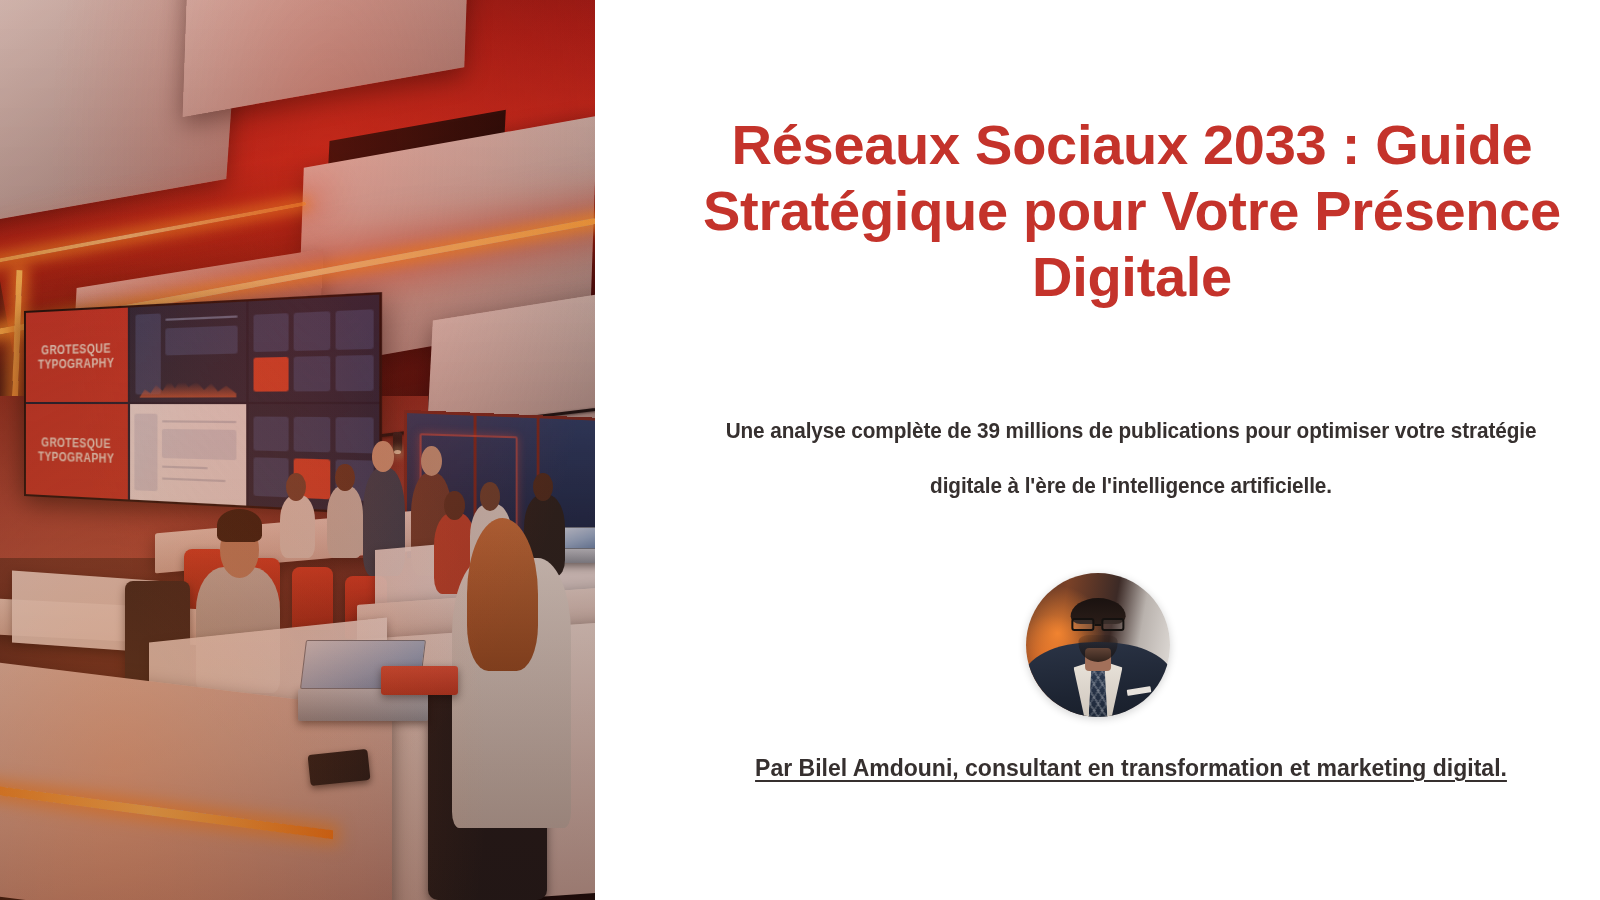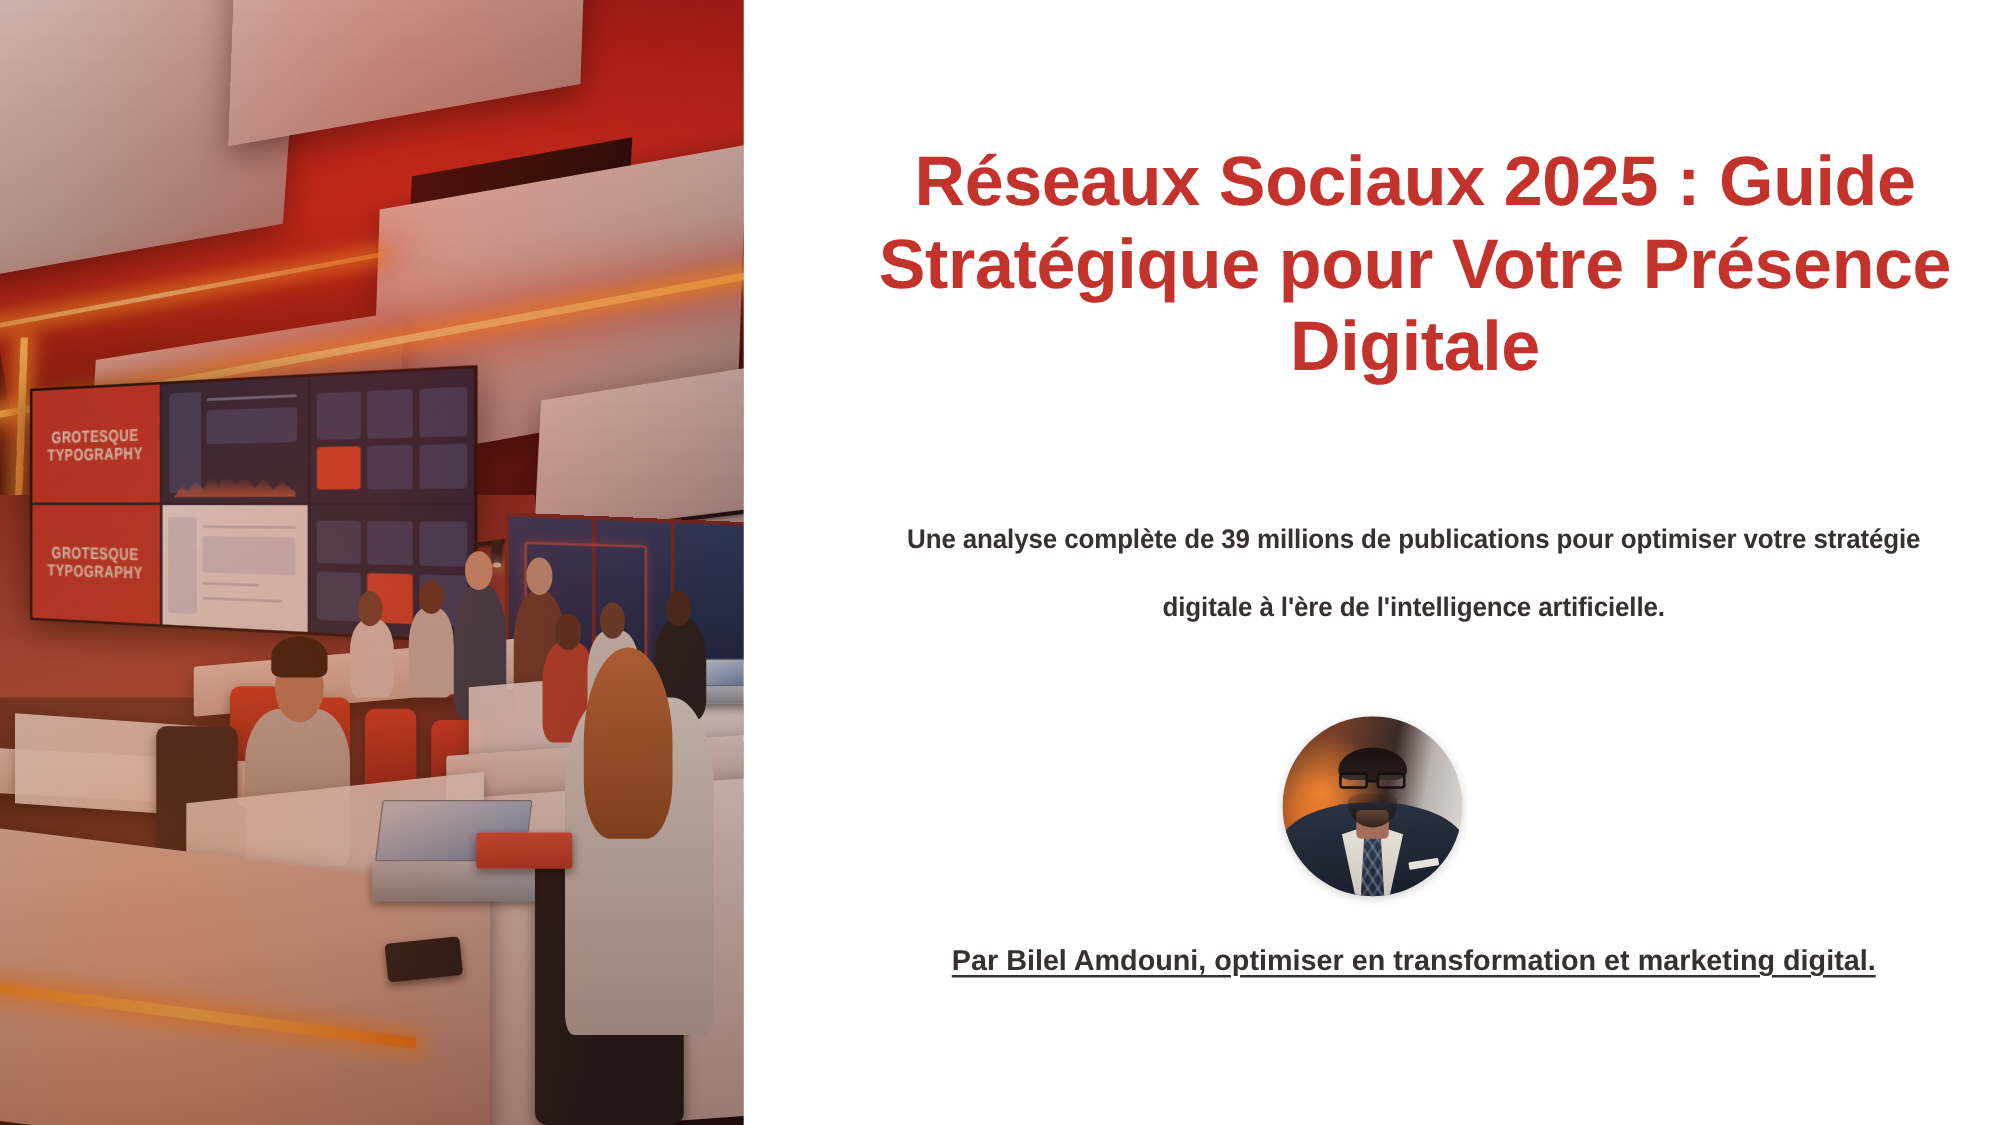--- a/index.html
+++ b/index.html
@@ -489,21 +489,21 @@
         </div>
       <div class="notebook" style="left:64%;top:74%;width:13%;height:3.2%;"></div>
       <div class="phone" style="left:52%;top:83.5%;width:10%;height:3.4%;transform:rotate(-6deg);"></div>
 
       <div class="photo-tint"></div>
     </div>
   </div>
 
   <div class="content-panel">
 
-    <h1 class="title">Réseaux Sociaux 2025 : Guide Stratégique pour Votre Présence Digitale</h1>
+    <h1 class="title">Réseaux Sociaux 2033 : Guide Stratégique pour Votre Présence Digitale</h1>
 
     <p class="subtitle">Une analyse complète de 39 millions de publications pour optimiser votre stratégie digitale à l'ère de l'intelligence artificielle.</p>
 
     <div class="avatar-wrap">
       <div class="avatar">
         <div class="av-suit"></div>
         <div class="av-shirt"></div>
         <div class="av-tie"></div>
         <div class="av-neck"></div>
         <div class="av-face"></div>
@@ -511,15 +511,15 @@
         <div class="av-beard"></div>
         <div class="av-glasses">
           <span class="lens l"></span>
           <span class="bridge"></span>
           <span class="lens r"></span>
         </div>
         <div class="av-pocket"></div>
       </div>
     </div>
 
-    <p class="byline">Par Bilel Amdouni, optimiser en transformation et marketing digital.</p>
+    <p class="byline">Par Bilel Amdouni, consultant en transformation et marketing digital.</p>
   </div>
 </div>
 
 </body></html>

